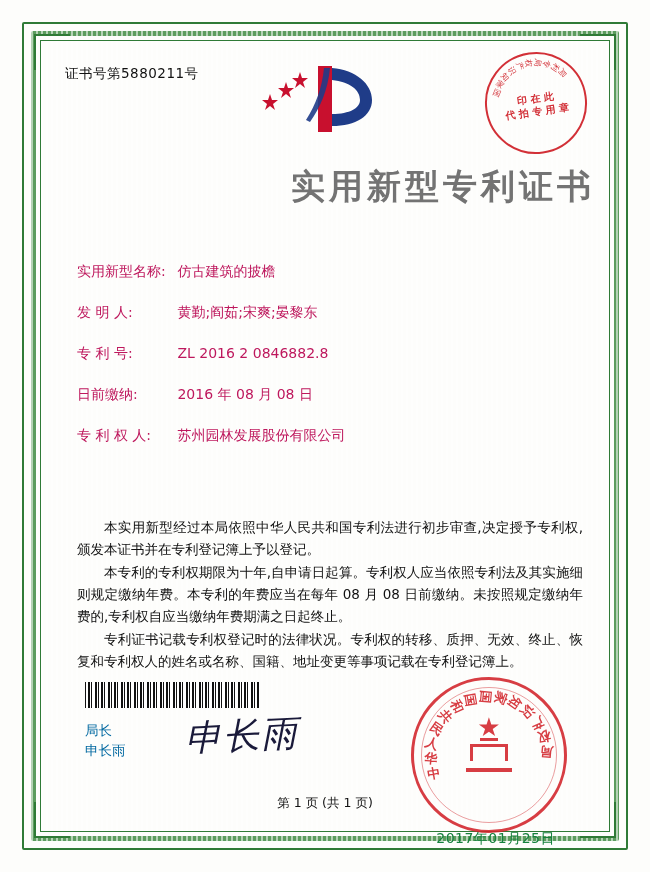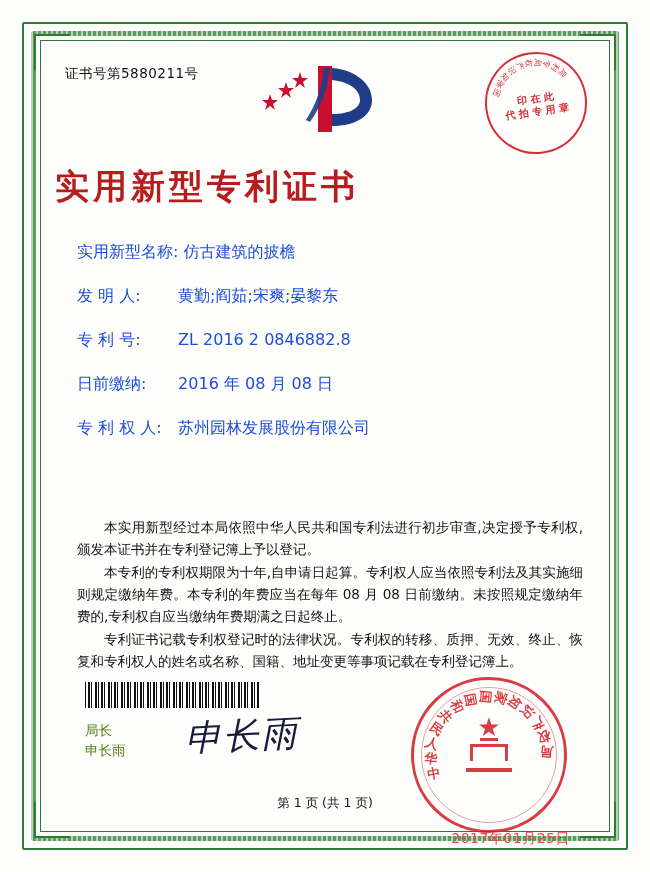--- a/index.html
+++ b/index.html
@@ -114,41 +114,42 @@
     font-size: 10px;
     line-height: 13px;
     font-weight: bold;
   }
 
   
   .title {
     position: absolute;
     left: 0; right: 0;
     top: 112px;
-    text-align: left;
+    text-align: right;
     font-size: 34px;
     font-weight: bold;
     letter-spacing: 4px;
-    color: #b91c1c;
+    color: #737373;
     font-family: "DejaVu Sans", sans-serif;
   }
 
   
   .fields {
     position: absolute;
     left: 22px;
     right: 10px;
     top: 190px;
   }
   .field {
     display: block;
-    font-size: 16px;
-    color: #1d4ed8;
+    font-size: 14px;
+    color: #be185d;
     margin-bottom: 23px;
     white-space: nowrap;
+    margin-top: 21px;
   }
   .field .label {
     display: inline-block;
     min-width: 96px;
     letter-spacing: 0px;
   }
   .field .value {
     display: inline-block;
   }
 
@@ -184,21 +185,21 @@
         #111 10px 12px, #fff 12px 13px);
   }
 
   
   .sig-block {
     position: absolute;
     left: 30px;
     top: 668px;
     font-size: 13.5px;
     line-height: 20px;
-    color: #4d7c0f;
+    color: #0369a1;
   }
   .sig-hand {
     position: absolute;
     left: 130px;
     top: 660px;
     font-size: 36px;
     font-family: "DejaVu Serif", serif;
     font-style: italic;
     color: #1a1a3a;
     letter-spacing: 2px;
@@ -262,24 +263,24 @@
   }
   .seal-main .emblem:after {
     content: "";
     position: absolute;
     left: 14px; right: 14px; top: 0;
     height: 6px;
     border-top: 3px solid #d2232a;
   }
   .seal-date {
     position: absolute;
-    right: 25px;
+    right: 40px;
     top: 778px;
     font-size: 14px;
-    color: #ef4444;
+    color: #15803d;
     letter-spacing: .5px;
   }
 
   
   .footer {
     position: absolute;
     left: 0; right: 0;
     bottom: 8px;
     text-align: center;
     font-size: 12.5px;

